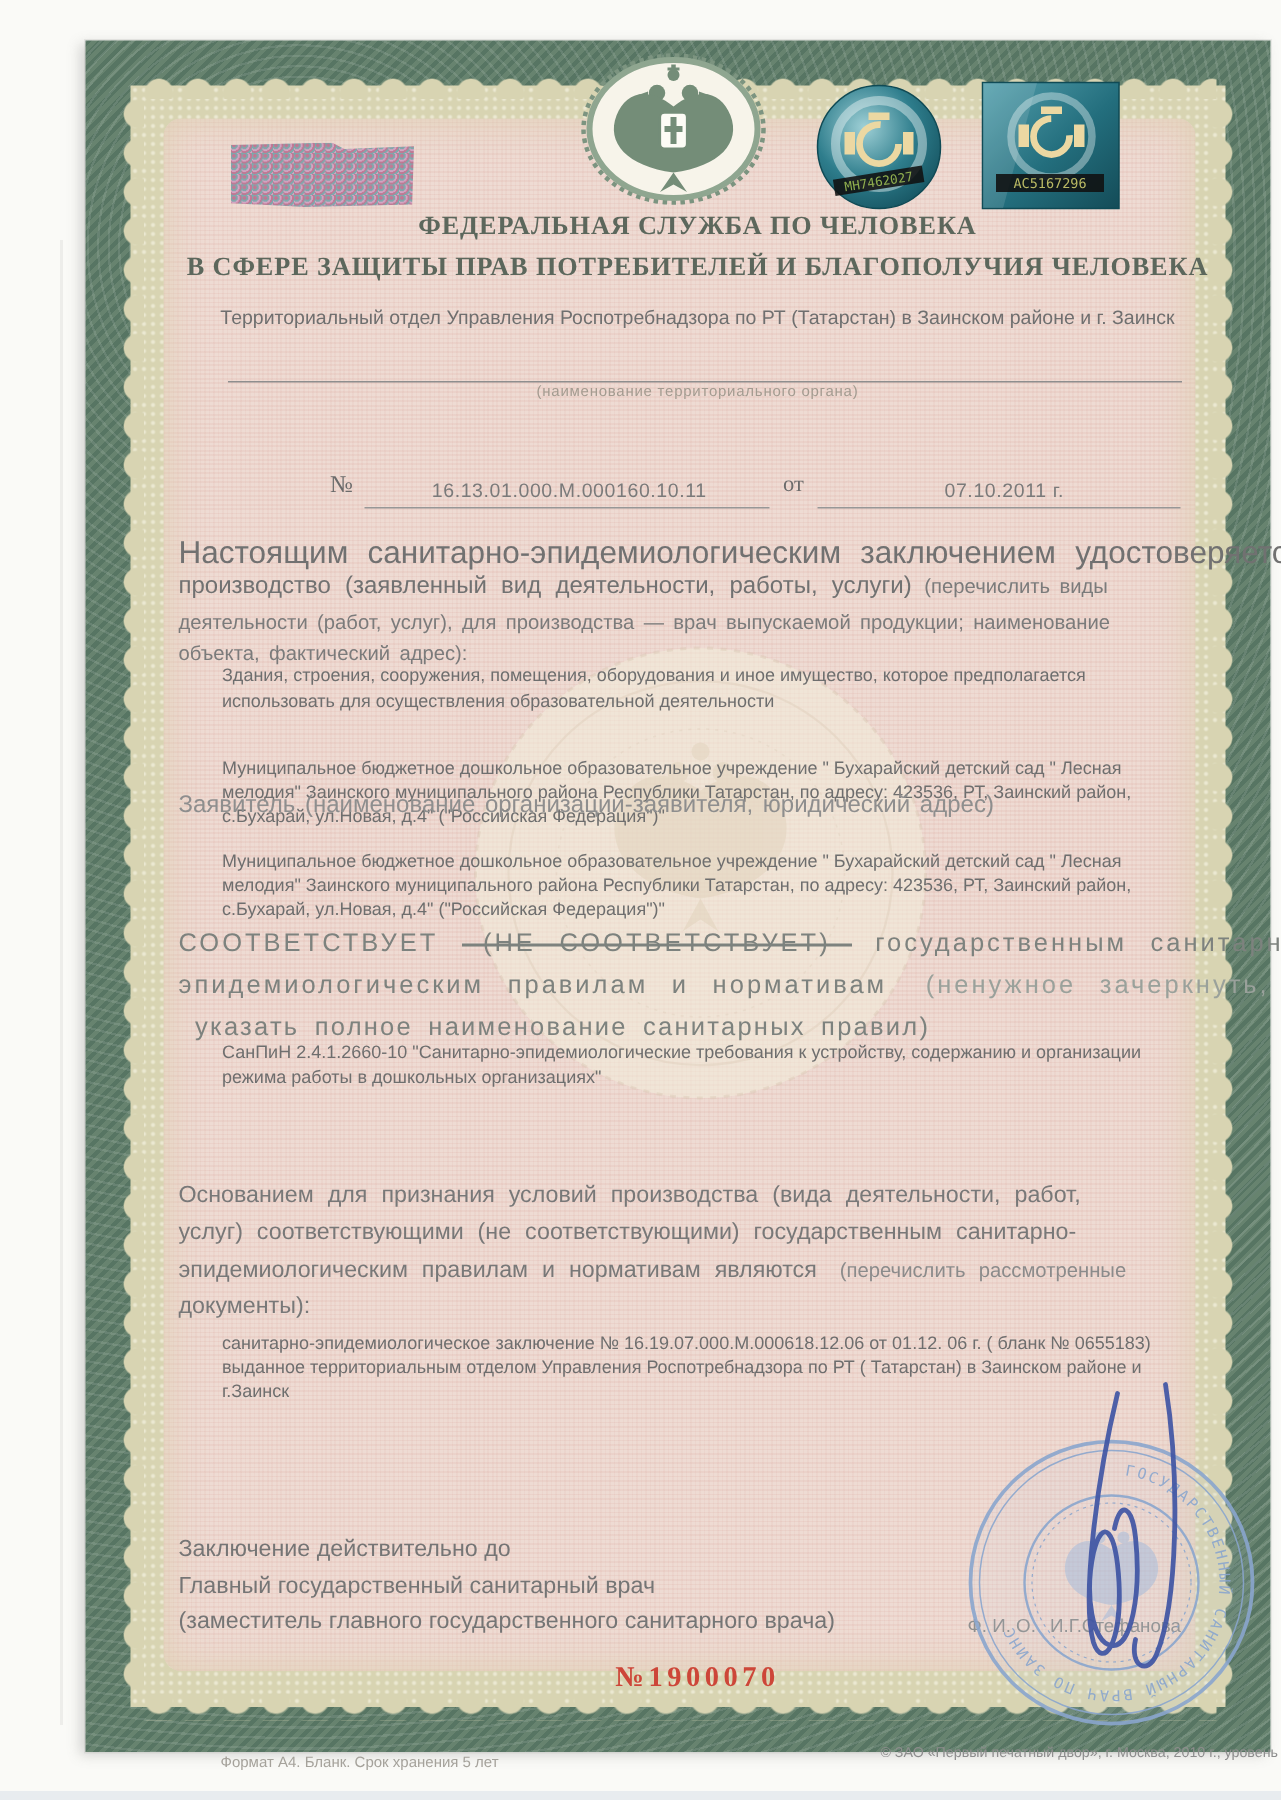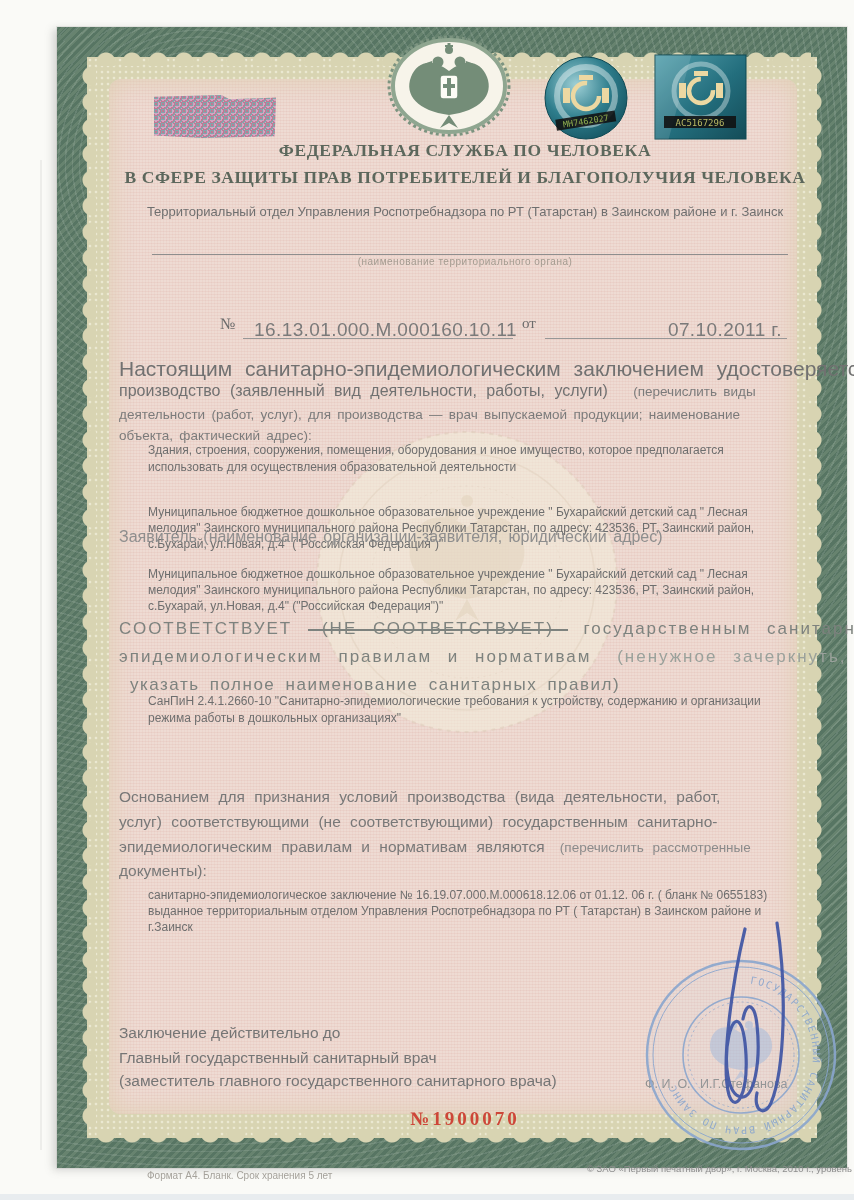--- a/index.html
+++ b/index.html
@@ -38,21 +38,21 @@
   .abs{position:absolute;}
   .ctr{left:26px;right:0;text-align:center;}
   .serif{font-family:"Liberation Serif","DejaVu Serif",serif;}
   .hdr{font-weight:bold;font-size:17.5px;color:#5c675c;letter-spacing:.6px;}
   .terr{font-size:13px;color:#6f6f6f;}
   .rule{border-top:1px solid #8e8e8e;height:0;}
   .cap{font-size:10px;color:#a39b90;letter-spacing:.5px;}
   .title{font-weight:bold;font-size:23px;color:#596056;letter-spacing:.5px;
          text-shadow:1px 0 0 rgba(89,96,86,.35);}
   .numlbl{font-size:16px;color:#6b6b6b;}
-  .numval{font-size:19px;color:#7a7a7a;letter-spacing:.4px;text-align:right;}
+  .numval{font-size:13px;color:#7a7a7a;letter-spacing:.4px;text-align:center;}
   .uline{border-bottom:1px solid #979797;height:0;}
   .big{font-size:21px;color:#717171;word-spacing:7px;white-space:nowrap;}
   .big2{font-size:16px;color:#717171;word-spacing:5px;}
   .sm{font-size:13.5px;color:#7b7b7b;word-spacing:2.5px;white-space:nowrap;}
   .fill{font-size:12px;color:#6e6e6e;line-height:16px;white-space:nowrap;}
   .applbl{font-size:16px;color:#8e8e8e;word-spacing:2px;white-space:nowrap;}
   .conf{font-size:17px;color:#7d827e;letter-spacing:2px;word-spacing:9px;white-space:nowrap;}
   .conf .lite{color:#9aa19b;}
   .nomatch{position:relative;}
   .nomatch::before{content:"";position:absolute;left:-14px;right:-14px;top:54%;height:2px;background:#7d827e;}
@@ -174,21 +174,21 @@
     <div class="abs serif numlbl" style="left:163px;top:288px">№</div>
     <div class="abs numval" style="left:185px;top:292px;width:275px">16.13.01.000.М.000160.10.11</div>
     <div class="abs uline" style="left:186px;top:311px;width:270px"></div>
     <div class="abs serif numlbl" style="left:465px;top:288px;font-size:15px">от</div>
     <div class="abs numval" style="left:500px;top:292px;width:225px">07.10.2011 г.</div>
     <div class="abs uline" style="left:488px;top:311px;width:242px"></div>
 
     <div class="abs big" style="left:62px;top:330px">Настоящим санитарно-эпидемиологическим заключением удостоверяется, что</div>
     <div class="abs" style="left:62px;top:355px;white-space:nowrap">
       <span class="big2">производство (заявленный вид деятельности, работы, услуги)</span>
-      <span class="sm" style="margin-left:21px">(перечислить виды</span>
+      <span class="sm" style="margin-left:4px">(перечислить виды</span>
     </div>
     <div class="abs sm" style="left:62px;top:380px">деятельности (работ, услуг), для производства — врач выпускаемой продукции; наименование</div>
     <div class="abs sm" style="left:62px;top:401px">объекта, фактический адрес):</div>
 
     <div class="abs fill" style="left:91px;top:415px">Здания, строения, сооружения, помещения, оборудования и иное имущество, которое предполагается</div>
     <div class="abs fill" style="left:91px;top:432px">использовать для осуществления образовательной деятельности</div>
 
     <div class="abs fill" style="left:91px;top:477px">Муниципальное бюджетное дошкольное образовательное учреждение " Бухарайский детский сад " Лесная</div>
     <div class="abs fill" style="left:91px;top:493px">мелодия" Заинского муниципального района Республики Татарстан, по адресу: 423536, РТ, Заинский район,</div>
     <div class="abs fill" style="left:91px;top:509px">с.Бухарай, ул.Новая, д.4" ("Российская Федерация")"</div>

